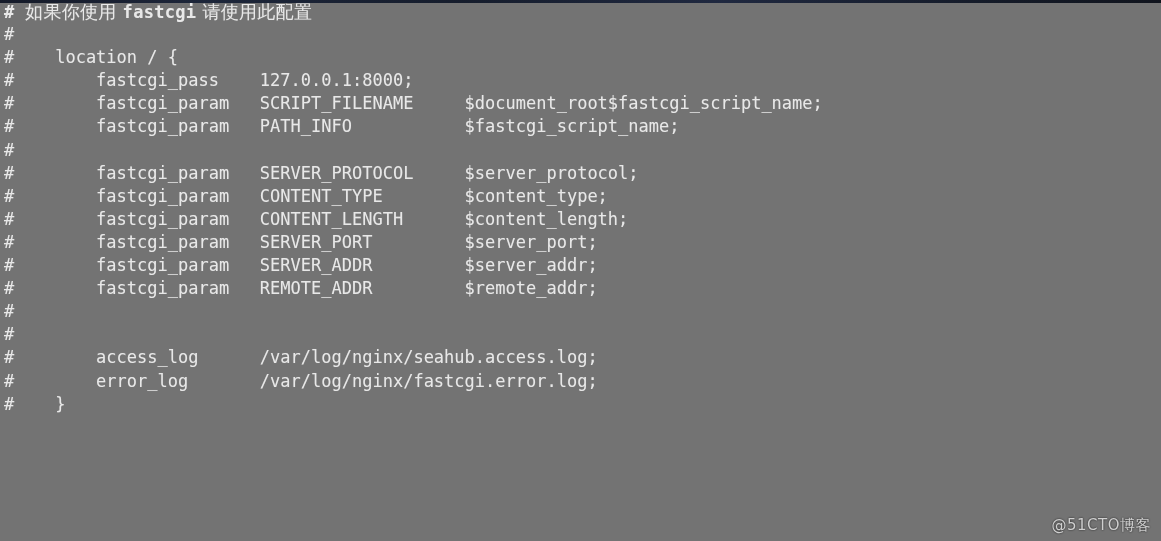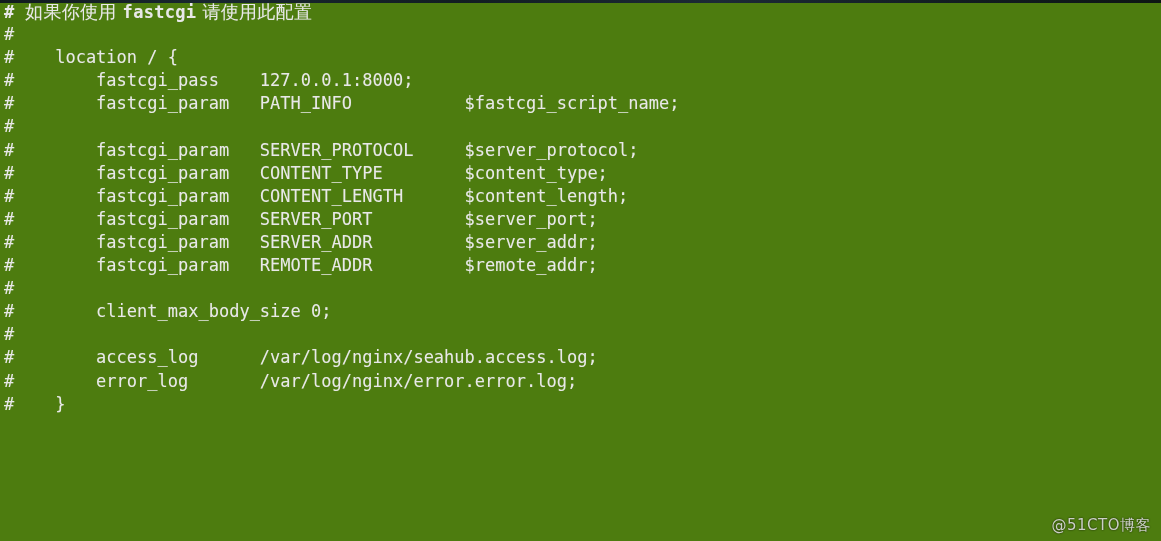--- a/index.html
+++ b/index.html
@@ -27,21 +27,21 @@
                 #0a1020 0%, #131d33 18%, #0b1324 40%,
                 #16203a 62%, #0a1120 85%, #060a14 100%);
     opacity: .9;
     z-index: 5;
     pointer-events: none;
   }
 
   .terminal {
     position: absolute;
     inset: 0;
-    background: #4d7c0f;
+    background: #737373;
     padding: 0;
   }
 
   .code-block {
     position: absolute;
     top: 0;
     left: 0;
     width: 1161px;
   }
 
@@ -86,30 +86,30 @@
 <body>
 
 <div class="top-edge"></div>
 
 <div class="terminal">
   <div class="code-block" id="code-block">
       <div class="code-line cjk"><span class="mono"># </span><span>如果你使用 </span><span class="mono">fastcgi</span><span> 请使用此配置</span></div>
       <div class="code-line">#</div>
       <div class="code-line">#    location / {</div>
       <div class="code-line">#        fastcgi_pass    127.0.0.1:8000;</div>
+      <div class="code-line">#        fastcgi_param   SCRIPT_FILENAME     $document_root$fastcgi_script_name;</div>
       <div class="code-line">#        fastcgi_param   PATH_INFO           $fastcgi_script_name;</div>
       <div class="code-line">#</div>
       <div class="code-line">#        fastcgi_param   SERVER_PROTOCOL     $server_protocol;</div>
       <div class="code-line">#        fastcgi_param   CONTENT_TYPE        $content_type;</div>
       <div class="code-line">#        fastcgi_param   CONTENT_LENGTH      $content_length;</div>
       <div class="code-line">#        fastcgi_param   SERVER_PORT         $server_port;</div>
       <div class="code-line">#        fastcgi_param   SERVER_ADDR         $server_addr;</div>
       <div class="code-line">#        fastcgi_param   REMOTE_ADDR         $remote_addr;</div>
       <div class="code-line">#</div>
-      <div class="code-line">#        client_max_body_size 0;</div>
       <div class="code-line">#</div>
       <div class="code-line">#        access_log      /var/log/nginx/seahub.access.log;</div>
-      <div class="code-line">#        error_log       /var/log/nginx/error.error.log;</div>
+      <div class="code-line">#        error_log       /var/log/nginx/fastcgi.error.log;</div>
       <div class="code-line">#    }</div>
     </div>
 </div>
 
 <div class="watermark">@51CTO博客</div>
 
 </body></html>

